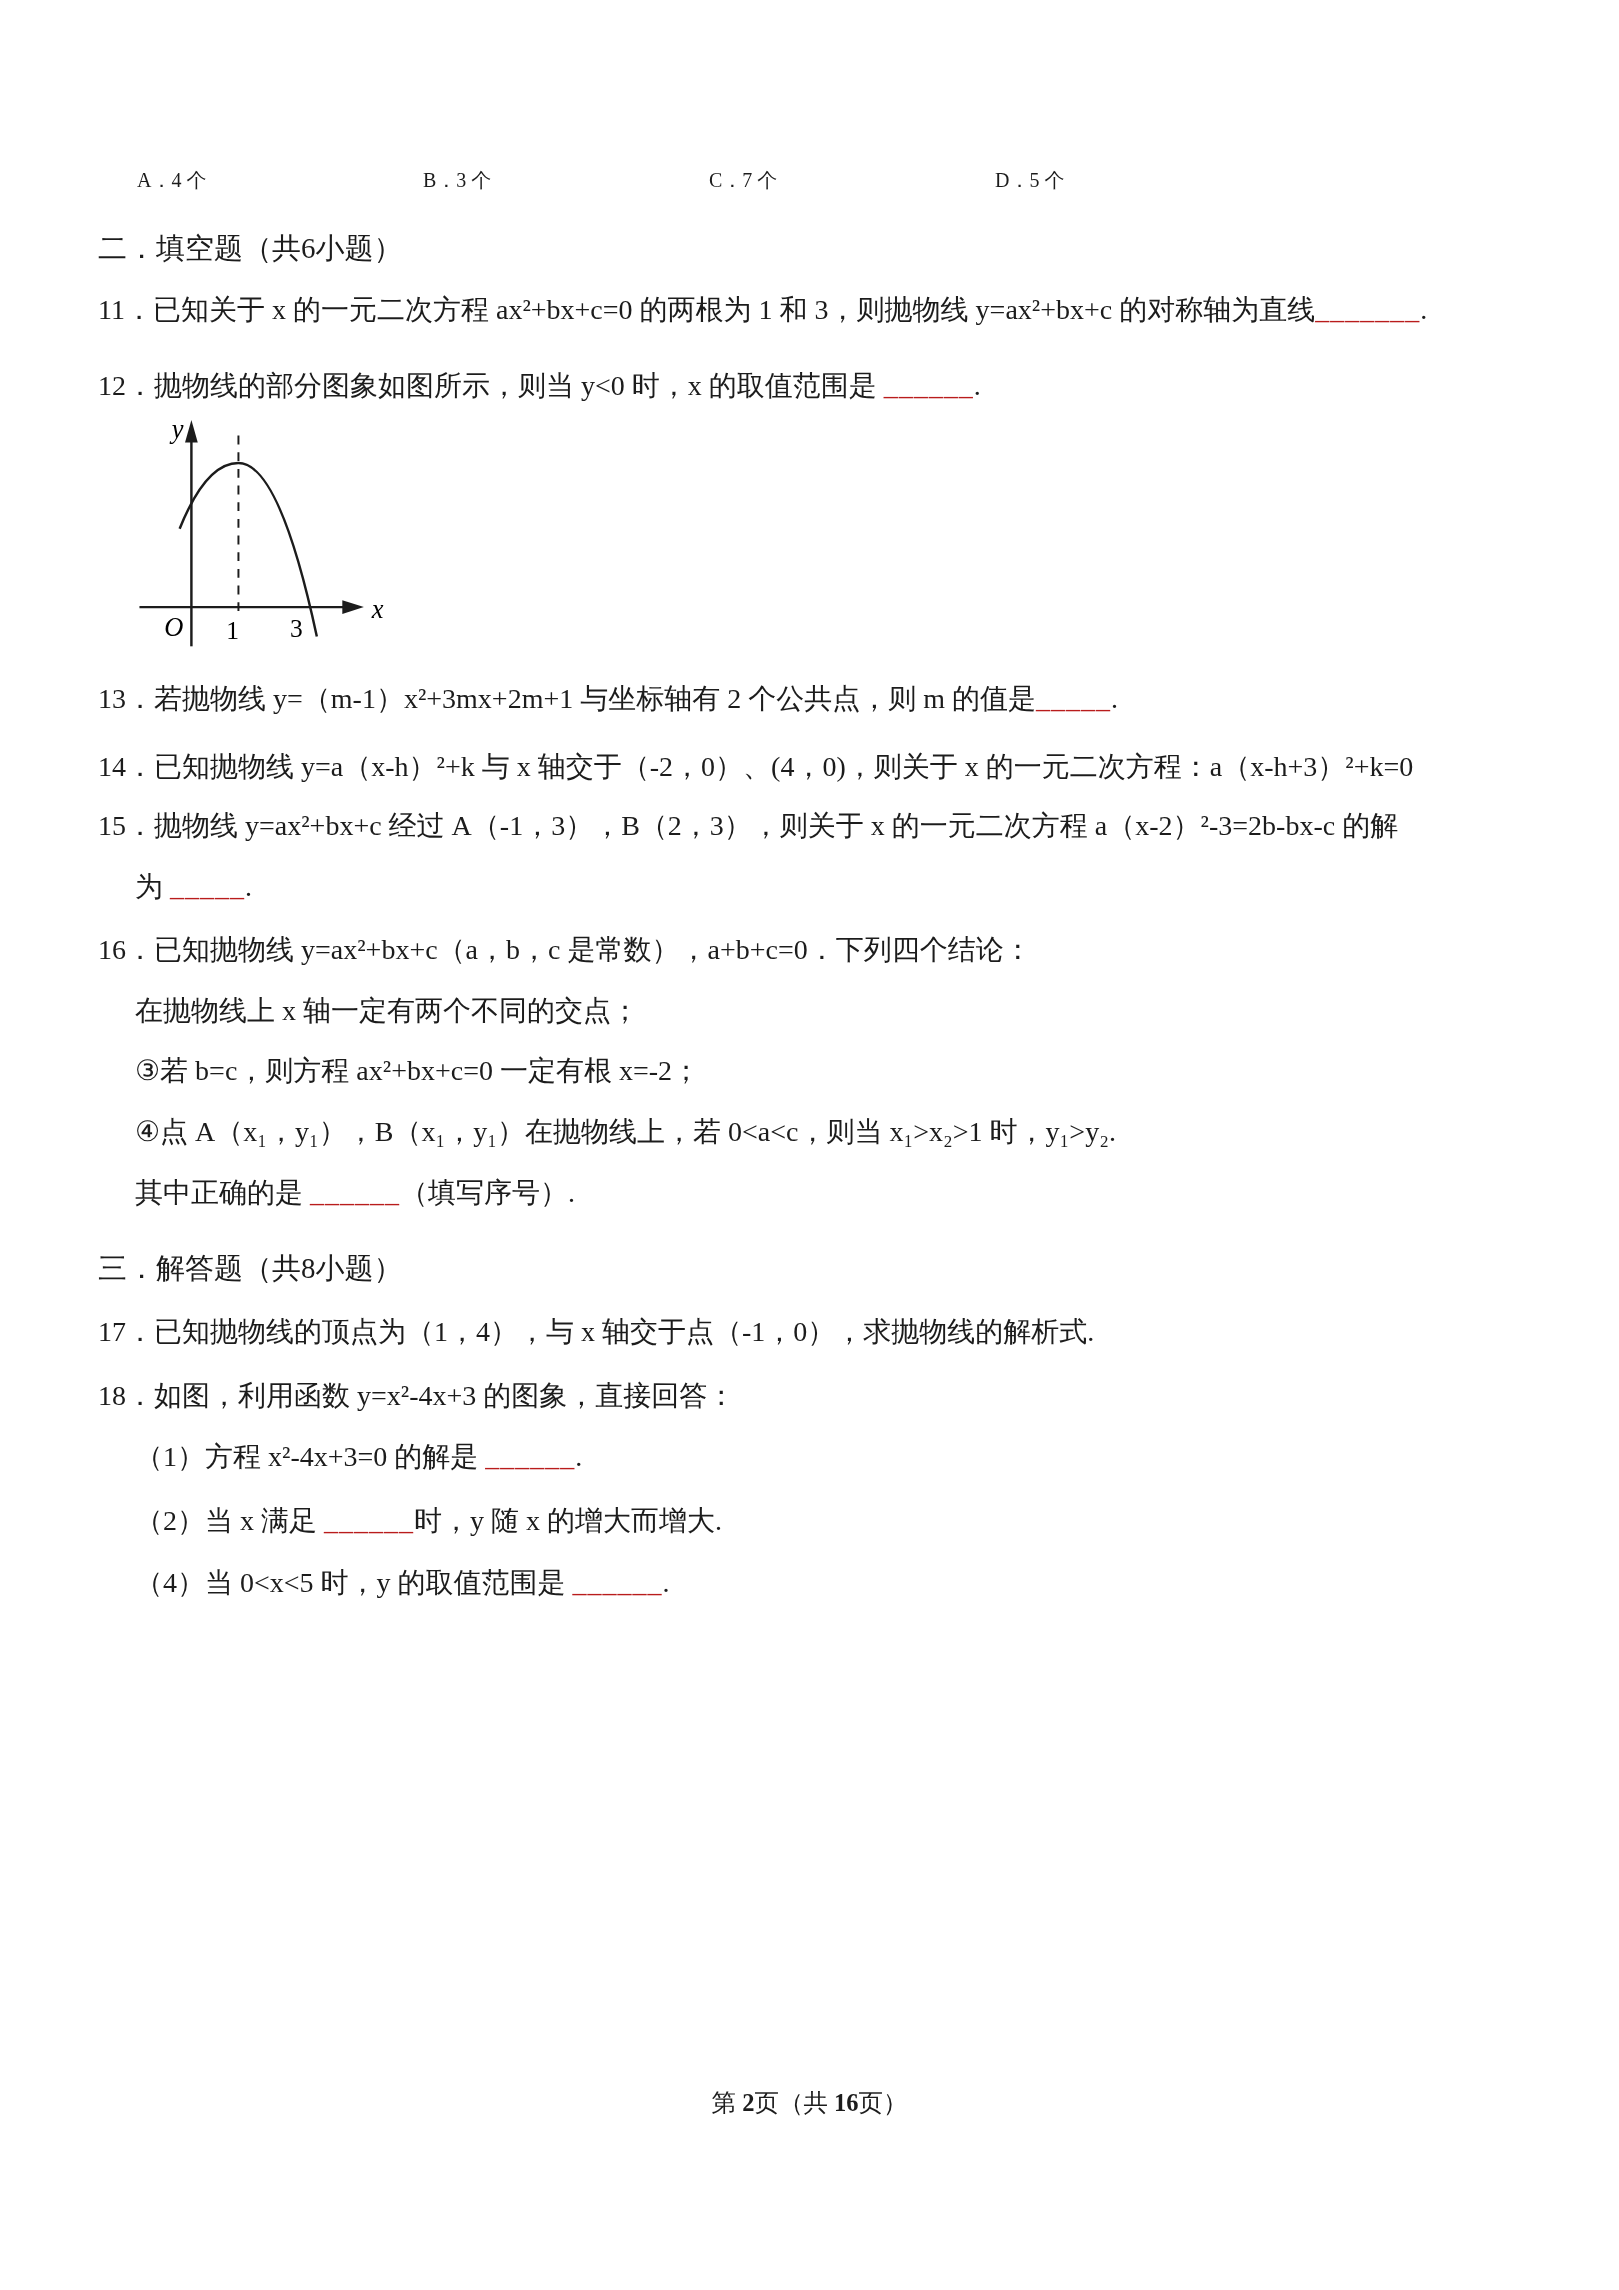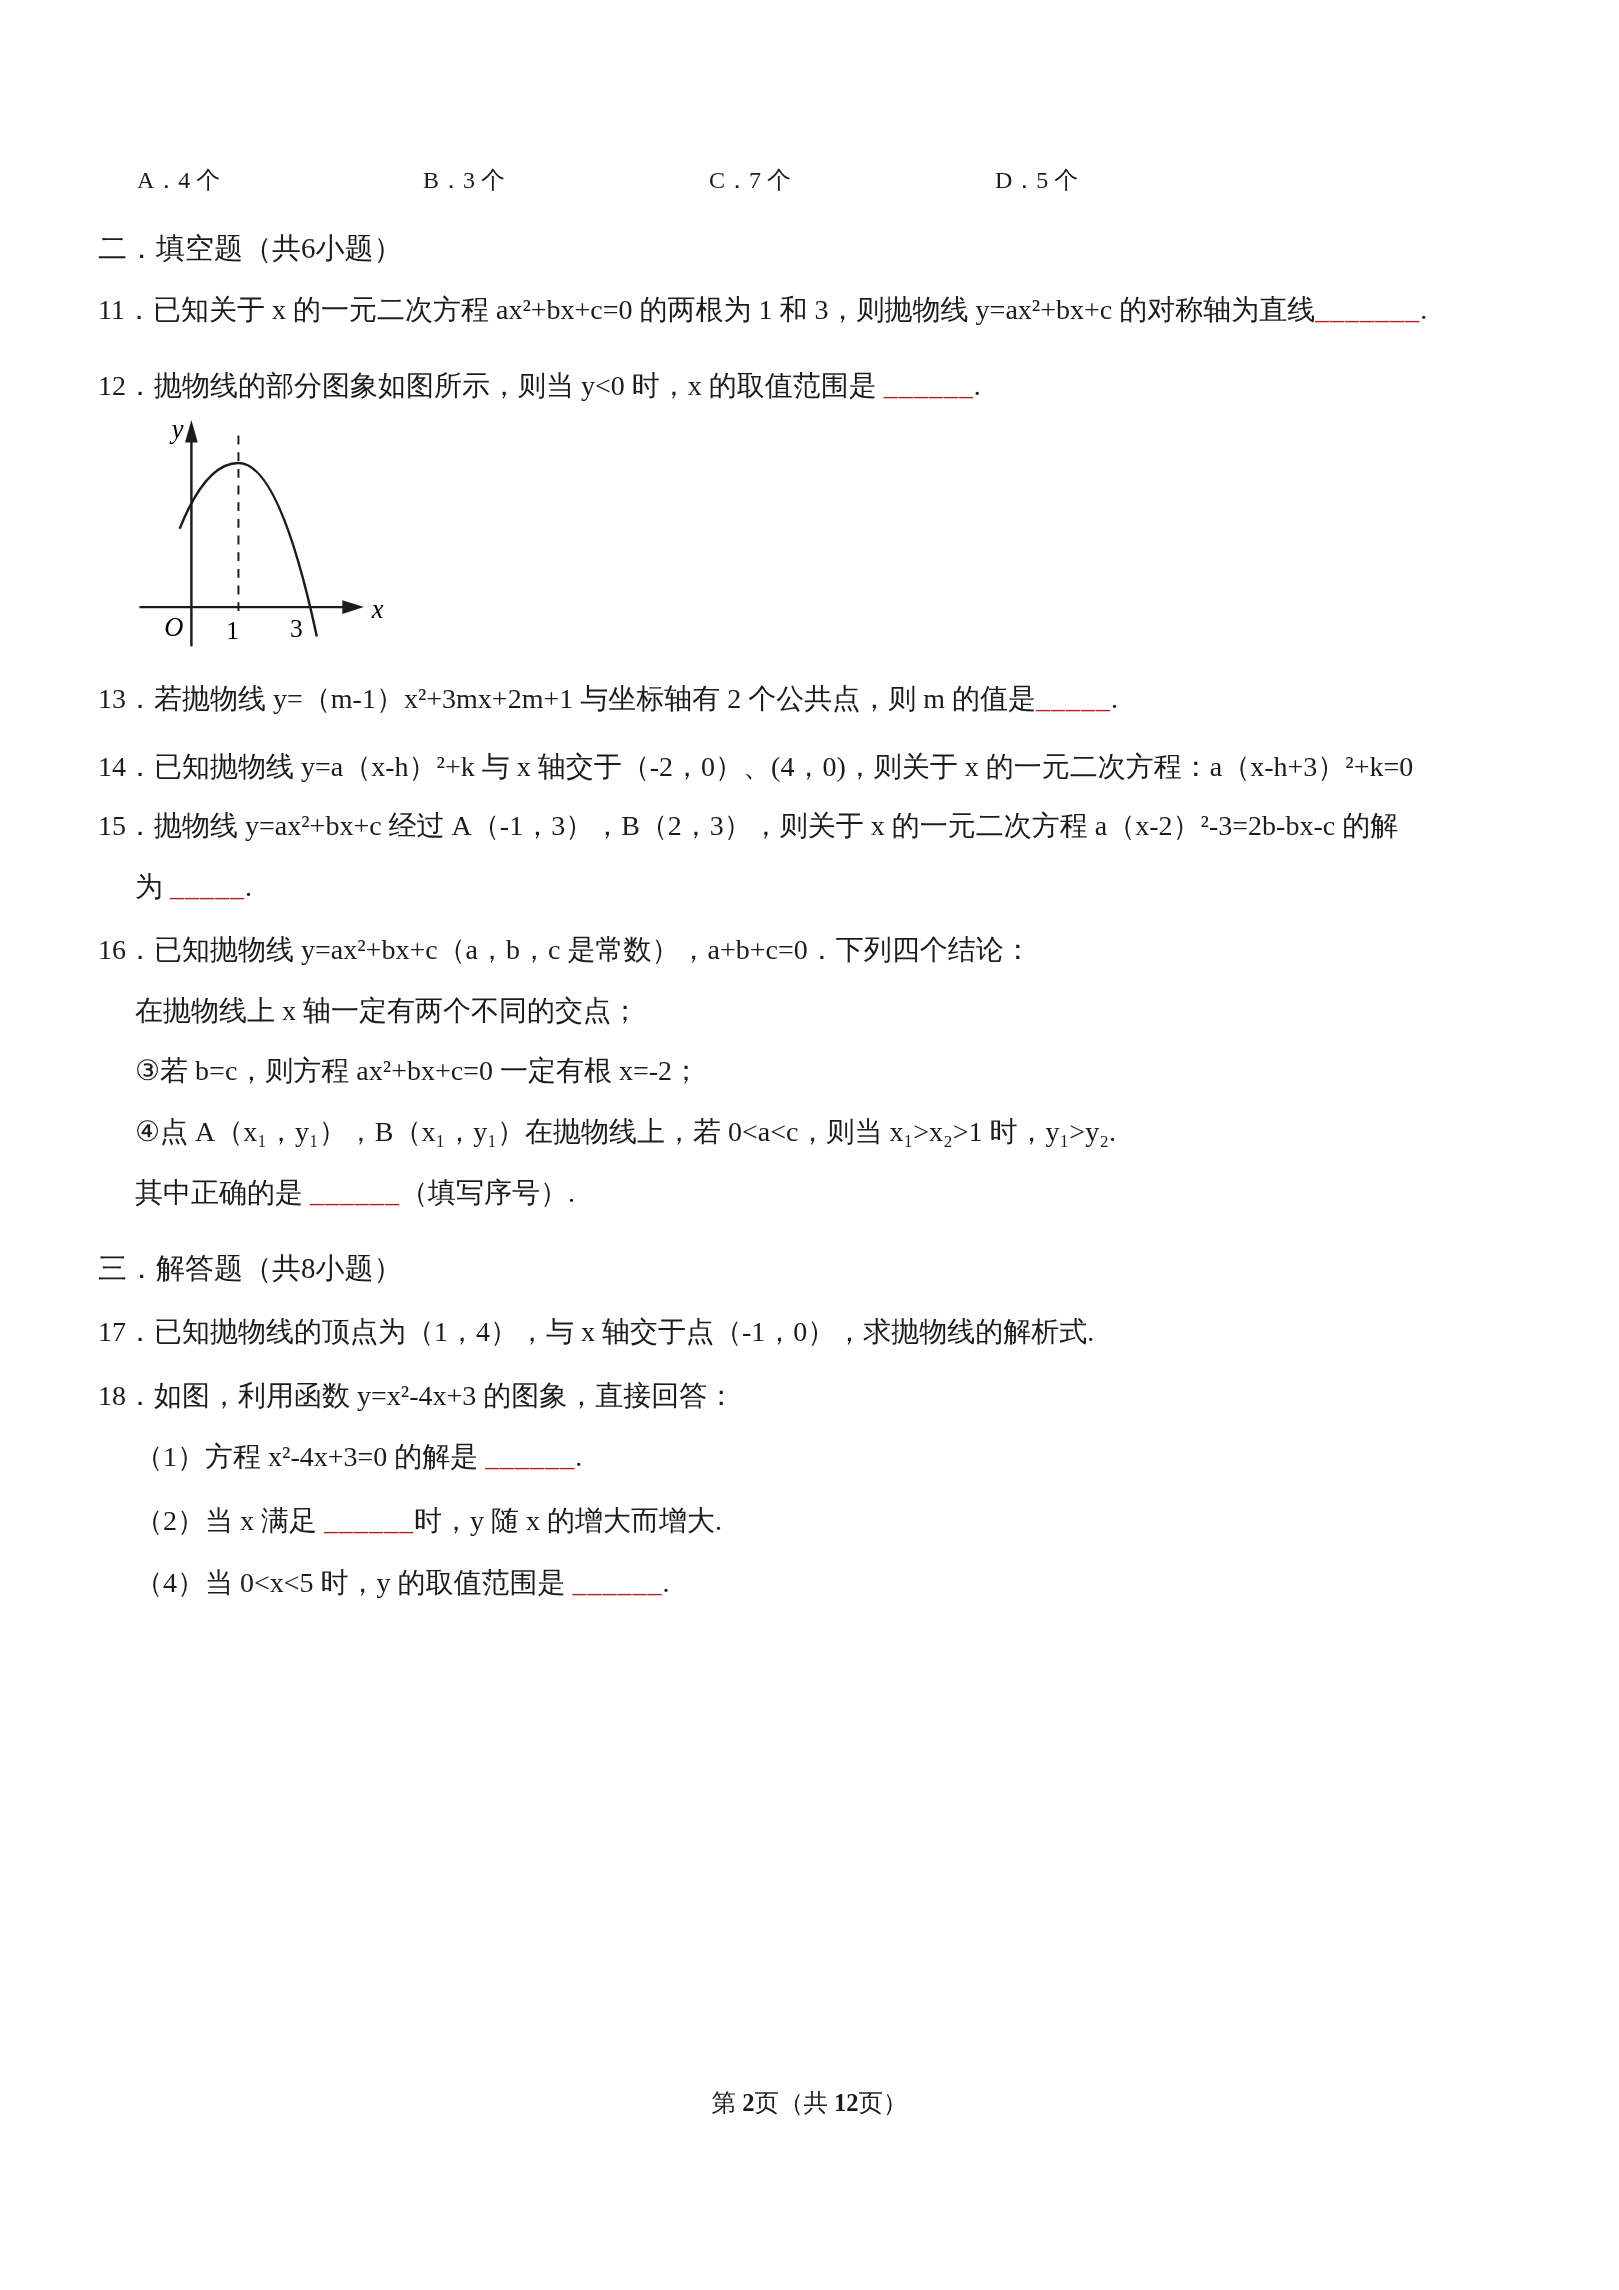--- a/index.html
+++ b/index.html
@@ -6,21 +6,21 @@
   body{
     width:1619px;height:2291px;background:#ffffff;position:relative;
     font-family:"Liberation Serif","DejaVu Serif","DejaVu Sans",serif;
     color:#1c1c1c;overflow:hidden;
   }
   .content{padding:160px 54px 0 98px;}
   .line{font-size:28px;height:41px;line-height:41px;white-space:nowrap;}
   .section-title{font-weight:normal;font-size:29px;}
   .indent{padding-left:37px;}
   .blank{color:#b91c1c;letter-spacing:1px;}
-  .options-row{display:flex;height:41px;line-height:41px;font-size:24px;}
+  .options-row{display:flex;height:41px;line-height:41px;font-size:20px;}
   .options-row .opt{width:286px;}
   .options-row .opt:first-child{margin-left:39px;}
   .figure-wrap{width:294px;height:267px;margin-left:14.7px;}
   .figure-wrap svg{display:block;}
   .fig-label{font-size:27px;font-style:italic;font-family:"Liberation Serif","DejaVu Serif",serif;}
   .fig-tick{font-size:26px;font-style:normal;font-family:"Liberation Serif","DejaVu Serif",serif;}
   .footer{
     position:absolute;top:2086px;left:0;width:100%;
     text-align:center;font-size:24.5px;color:#1c1c1c;
   }
@@ -83,15 +83,15 @@
   <div class="line" style="margin-top:21.6px">17．已知抛物线的顶点为（1，4），与 x 轴交于点（-1，0），求抛物线的解析式.</div>
 
   <div class="line" style="margin-top:22.5px">18．如图，利用函数 y=x²-4x+3 的图象，直接回答：</div>
   <div class="line indent" style="margin-top:20.6px">（1）方程 x²-4x+3=0 的解是 <span class="blank">______</span>.</div>
   <div class="line indent" style="margin-top:22.5px">（2）当 x 满足 <span class="blank">______</span>时，y 随 x 的增大而增大.</div>
   <div class="line indent" style="margin-top:21.6px">（4）当 0&lt;x&lt;5 时，y 的取值范围是 <span class="blank">______</span>.</div>
 
 </div>
 
 <div class="footer">
-  <span>第 </span><b>2</b><span>页（共 </span><b>12</b><span>页）</span>
+  <span>第 </span><b>2</b><span>页（共 </span><b>16</b><span>页）</span>
 </div>
 
 
 </body></html>

